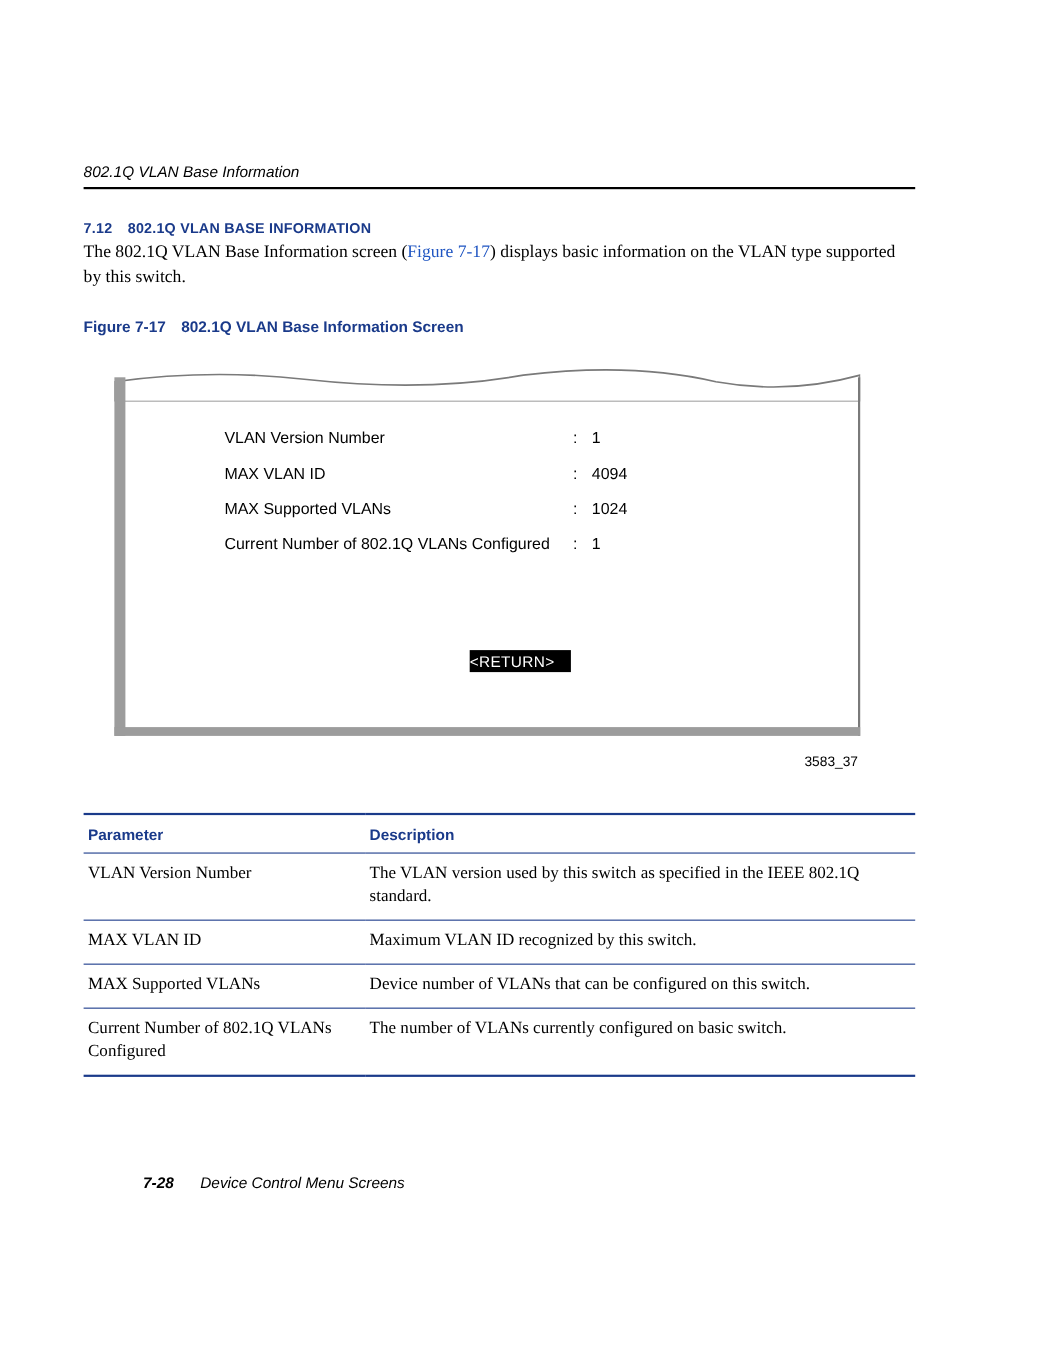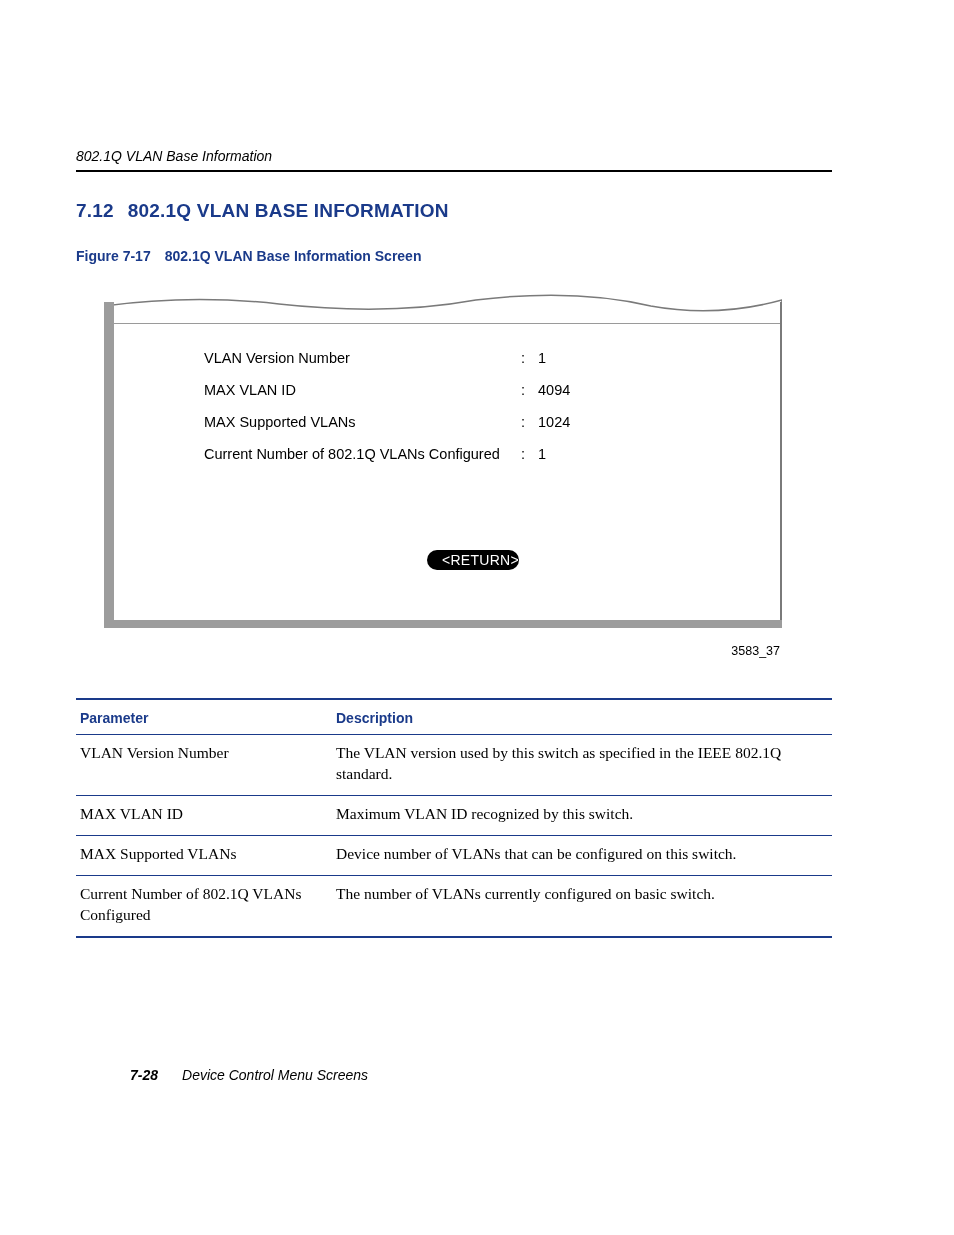--- a/index.html
+++ b/index.html
@@ -23,21 +23,21 @@
     font-family: Arial, Helvetica, sans-serif;
     font-size: 14px;
     border-bottom: 2px solid #000;
     padding-bottom: 6px;
     margin-bottom: 28px;
   }
   .section-title {
     font-family: Arial, Helvetica, sans-serif;
     font-weight: bold;
     color: #1a3a8a;
-    font-size: 19px;
+    font-size: 13px;
     letter-spacing: 0.2px;
   }
   .section-title .num { margin-right: 14px; }
   .body-para {
     font-size: 16px;
     line-height: 1.38;
     margin-top: 4px;
   }
   .body-para .figref { color: #1f55c2; }
   .figure-caption {
@@ -97,28 +97,27 @@
     font-family: Arial, Helvetica, sans-serif;
     font-size: 14.5px;
   }
   .row { display: flex; height: 32px; align-items: center; }
   .row .lab { width: 310px; }
   .row .colon { width: 18px; text-align: center; }
   .row .val { padding-left: 6px; }
   .return-btn {
     margin: 80px auto 0 auto;
     width: 92px;
-    text-align: right;
+    text-align: left;
     background: #000;
     color: #fff;
     font-family: Arial, Helvetica, sans-serif;
     font-size: 14px;
     padding: 2px 0;
     letter-spacing: 0.3px;
-    border-radius: 10px;
   }
   .figure-id {
     position: absolute;
     right: 52px;
     bottom: -22px;
     font-family: Liberation Sans, sans-serif;
     font-size: 12.5px;
     margin-top: 14px;
   }
 
@@ -163,20 +162,23 @@
 <body>
 
 <div class="page">
 
   <div class="running-head">802.1Q VLAN Base Information</div>
 
   <div class="section-title">
     <span class="num">7.12</span><span>802.1Q VLAN BASE INFORMATION</span>
   </div>
 
+  <div class="body-para">
+    <span>The 802.1Q VLAN Base Information screen (</span><span class="figref">Figure 7-17</span><span>) displays basic information on the VLAN type supported by this switch.</span>
+  </div>
 
   <div class="figure-caption">
     <span class="figno">Figure 7-17</span><span>802.1Q VLAN Base Information Screen</span>
   </div>
 
   <div class="screen-wrap">
     <div class="screen-frame">
       <svg class="topcurve" viewBox="0 0 620 30" preserveAspectRatio="none">
         <path d="M0 30 L0 12 Q 80 0 160 10 Q 260 22 340 6 Q 430 -6 500 12 Q 560 24 620 6 L620 30 Z" fill="#fff" stroke="#7a7a7a" stroke-width="1.5"></path>
       </svg>

